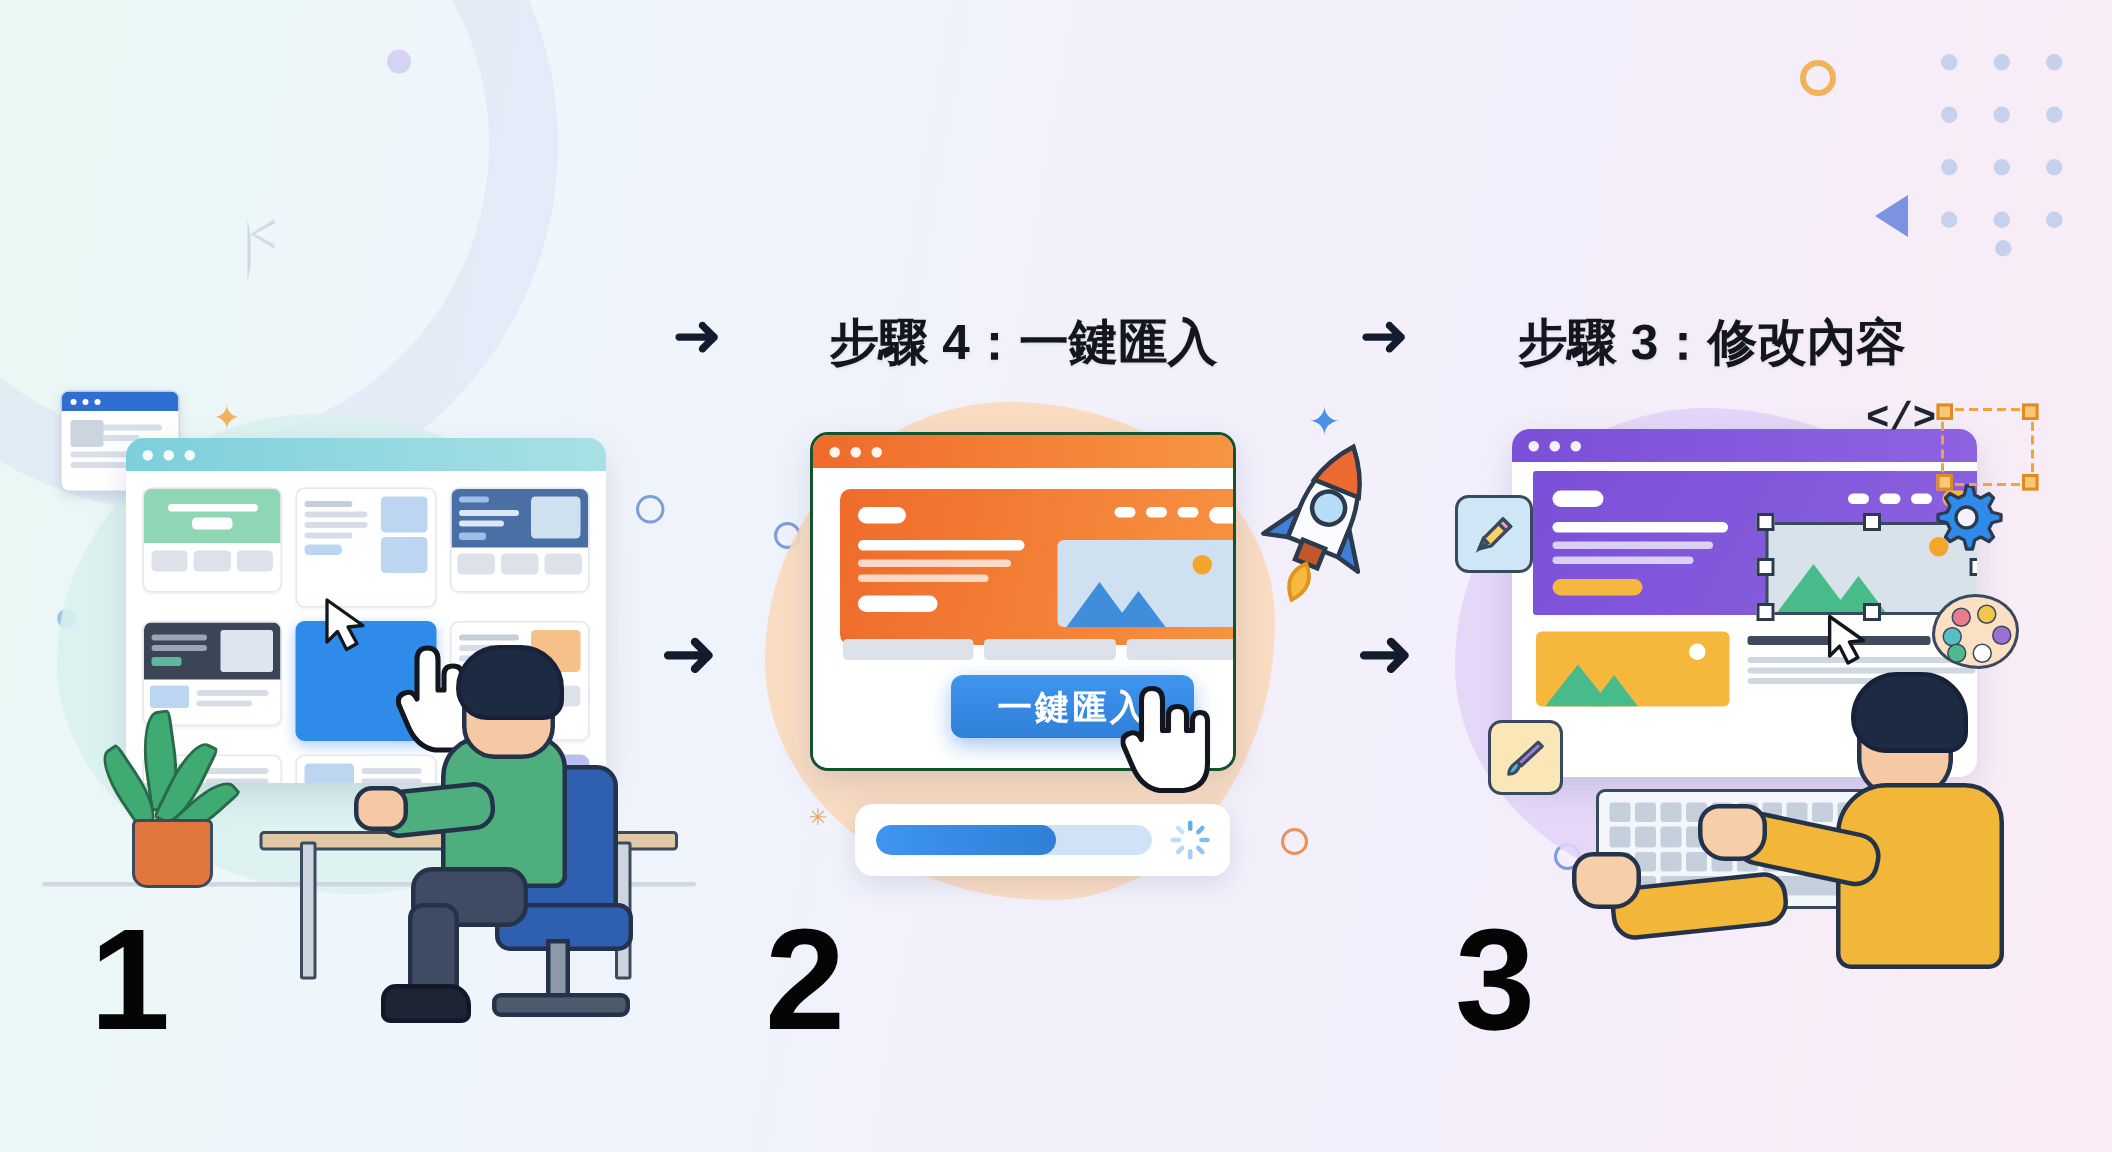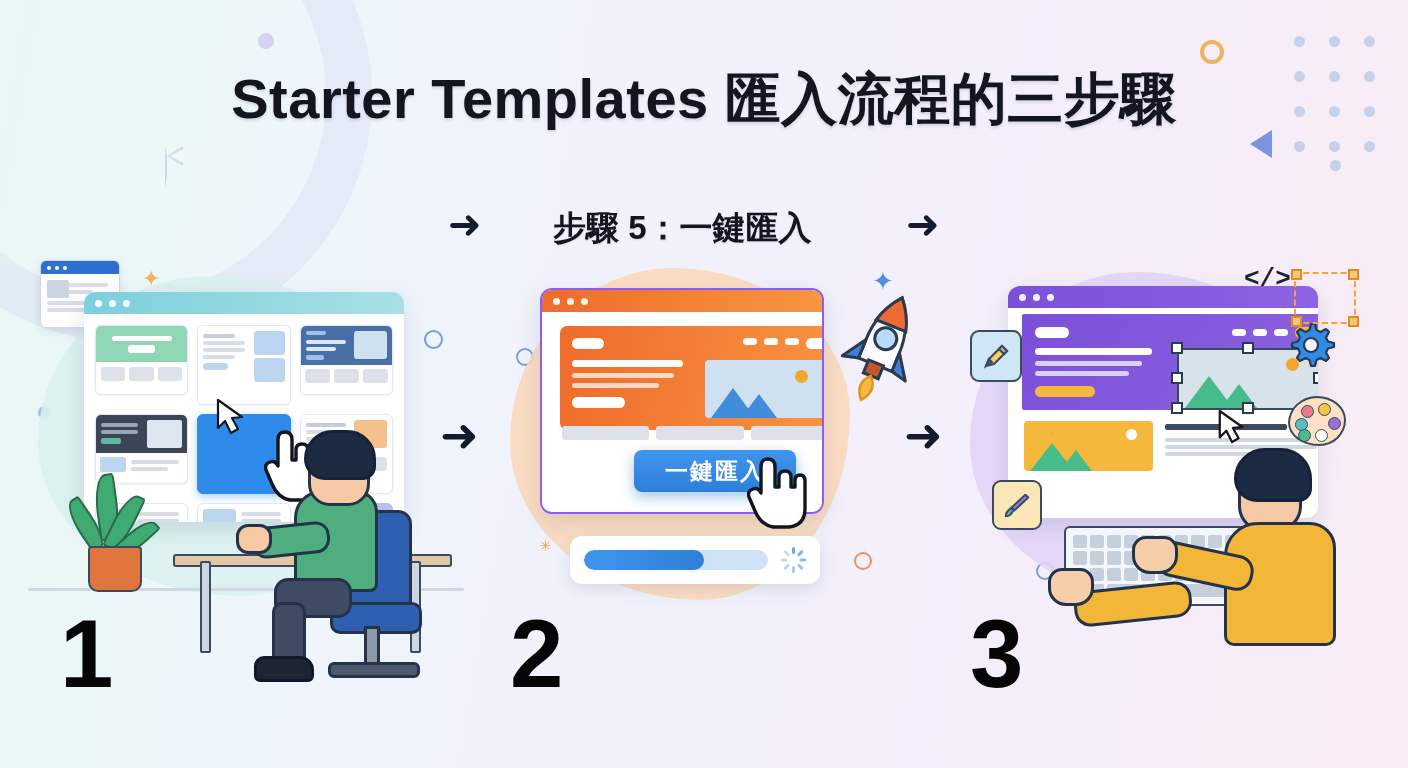--- a/index.html
+++ b/index.html
@@ -146,26 +146,26 @@
   <div class="bg-tri" style="left:1250px;top:130px;border-top:14px solid transparent;border-bottom:14px solid transparent;
        border-right:22px solid #7b93e0;"></div>
   <div class="bg-dot" style="left:1330px;top:160px;width:11px;height:11px;background:#c6d2ec;"></div>
   <div style="position:absolute;left:424px;top:330px;width:15px;height:15px;border-radius:50%;border:2px solid #7b9ddb;"></div>
   <div style="position:absolute;left:516px;top:348px;width:14px;height:14px;border-radius:50%;border:2px solid #7b9ddb;"></div>
   <div style="position:absolute;left:854px;top:552px;width:14px;height:14px;border-radius:50%;border:2px solid #e8925a;"></div>
   <div style="position:absolute;left:1036px;top:562px;width:14px;height:14px;border-radius:50%;border:2px solid #7b9ddb;"></div>
   <div style="position:absolute;left:142px;top:268px;color:#f3b25c;font-size:22px;line-height:1;">✦</div>
   <div style="position:absolute;left:539px;top:538px;color:#e8a867;font-size:15px;line-height:1;">✳</div>
 
-  <div class="title">Starter Templates 匯入流程的三步驟</div>
 
   <div class="steps-row">
     <div class="hdr-arrow" style="left:448px;top:4px;">➜</div>
-    <div class="step-label" style="left:553px;top:6px;">步驟 5：一鍵匯入</div>
+    <div class="step-label" style="left:553px;top:6px;">步驟 4：一鍵匯入</div>
     <div class="hdr-arrow" style="left:906px;top:4px;">➜</div>
+    <div class="step-label" style="left:1012px;top:6px;">步驟 3：修改內容</div>
   </div>
 
   <div class="panel p1">
     <div class="blob" style="left:10px;top:18px;width:360px;height:320px;background:#d9f1ee;opacity:.85;"></div>
 
     <div class="mini" style="left:12px;top:2px;">
       <div style="height:13px;background:#2f6fd0;display:flex;align-items:center;gap:4px;padding-left:6px;">
         <i style="width:4px;height:4px;border-radius:50%;background:#fff;display:block;"></i>
         <i style="width:4px;height:4px;border-radius:50%;background:#fff;display:block;"></i>
         <i style="width:4px;height:4px;border-radius:50%;background:#fff;display:block;"></i>
@@ -343,21 +343,21 @@
     </div>
 
     <div class="num" style="left:32px;top:348px;">1</div>
   </div>
 
   <div class="mid-arrow" style="left:440px;">➜</div>
 
   <div class="panel p2">
     <div class="blob" style="left:18px;top:10px;width:340px;height:332px;background:#fbd9bb;opacity:.9;"></div>
 
-    <div class="win" style="left:48px;top:30px;width:280px;height:222px;border:2px solid #8b5cf6;">
+    <div class="win" style="left:48px;top:30px;width:280px;height:222px;border:2px solid #14532d;">
       <div class="bar" style="background:linear-gradient(90deg,#ef6b2b,#f79542);">
         <i></i>
         <i></i>
         <i></i>
       </div>
       <div class="winbody" style="padding:14px 18px;">
         <div class="hero">
           <div style="display:flex;align-items:center;justify-content:space-between;margin-bottom:11px;">
             <div class="pill" style="width:32px;"></div>
             <div style="display:flex;gap:7px;">

